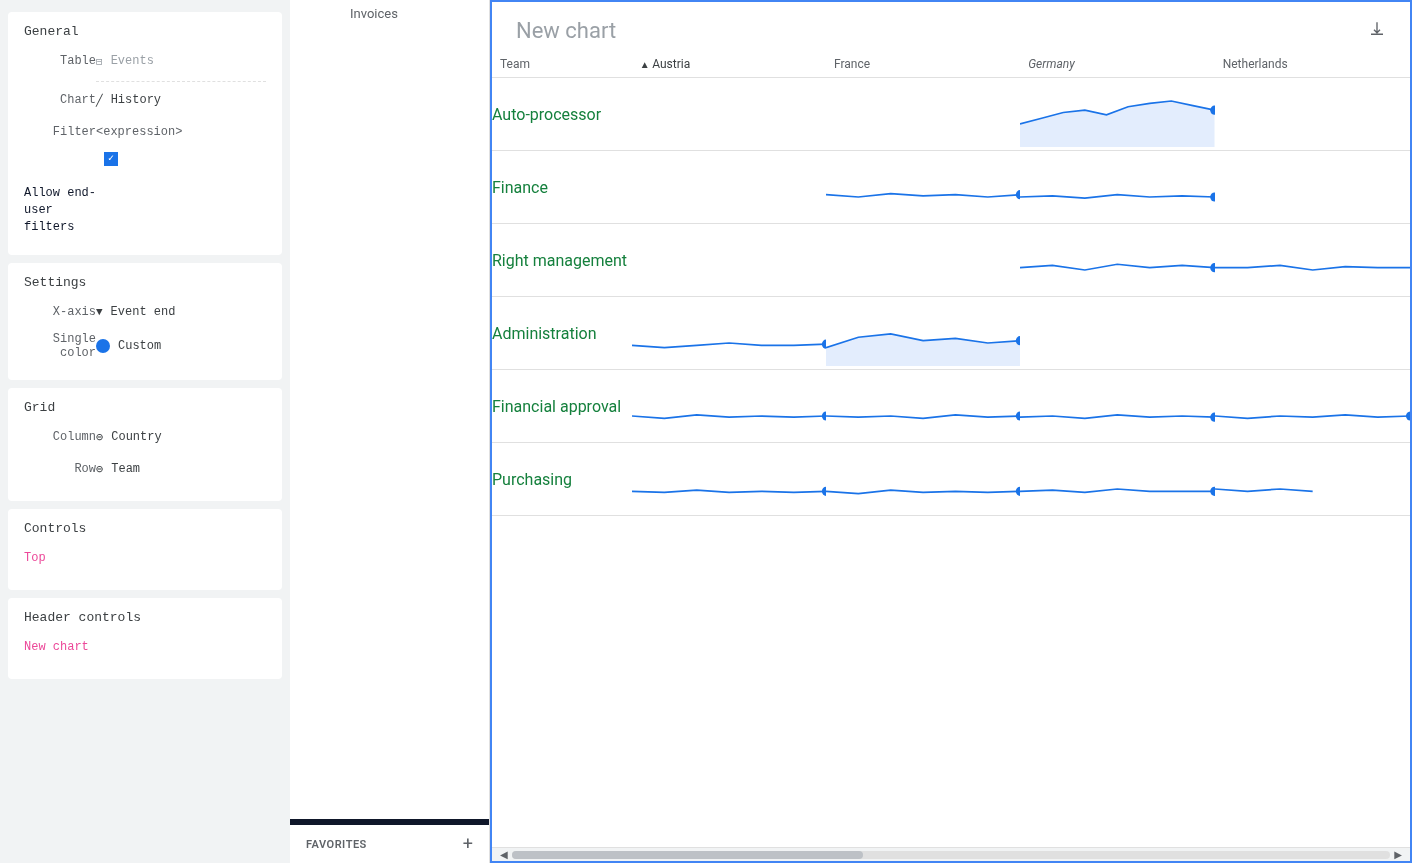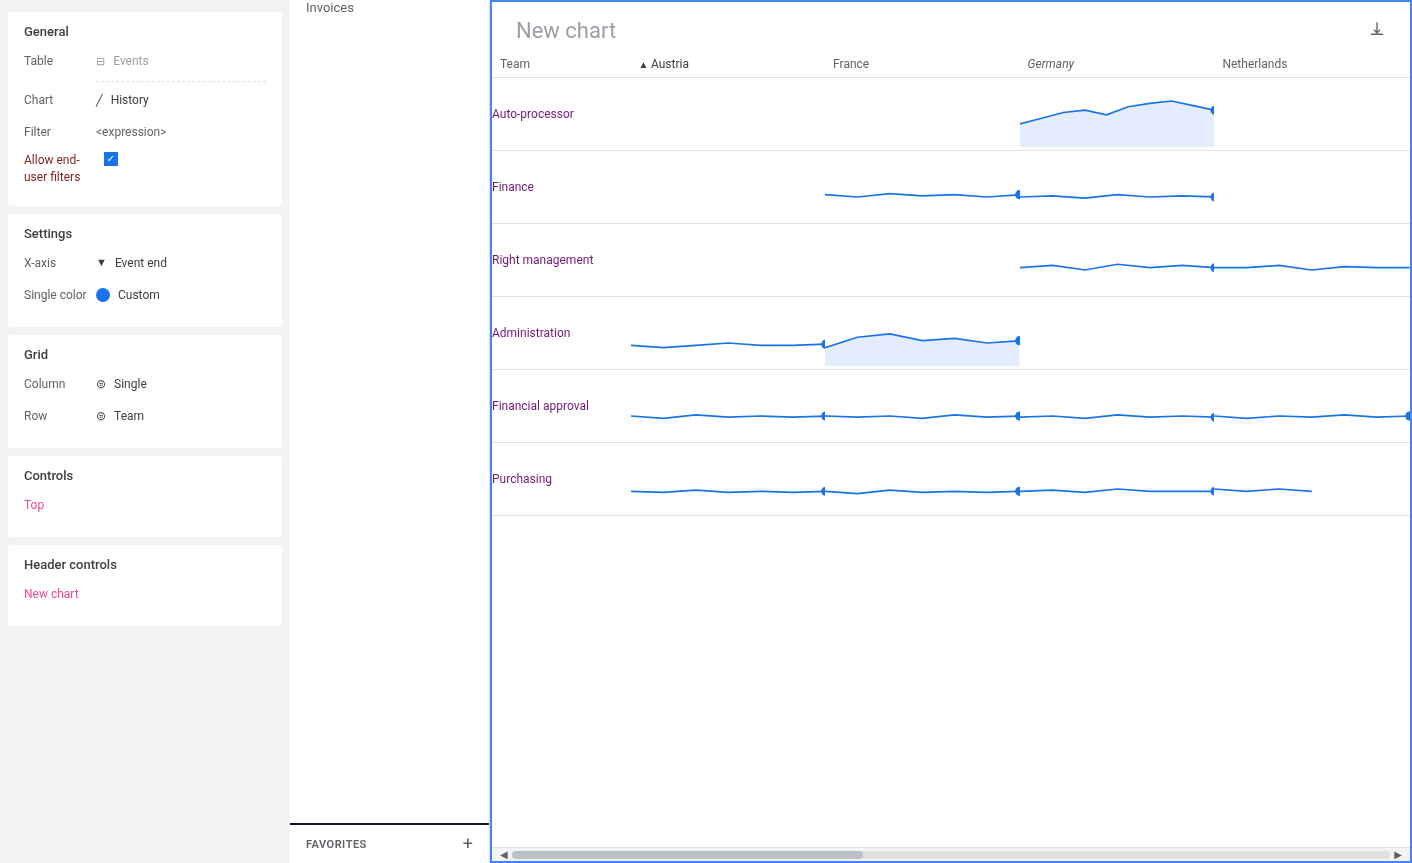--- a/index.html
+++ b/index.html
@@ -21,34 +21,36 @@
       flex-direction: column;
       overflow-y: auto;
       padding: 8px 0;
     }
 
     .section-card {
       background: #fff;
       margin: 4px 8px;
       border-radius: 4px;
       padding: 12px 16px;
+      font-family: Liberation Mono, monospace;
     }
 
     .section-title {
       font-size: 13px;
       font-weight: 500;
       color: #3c4043;
       margin-bottom: 10px;
     }
 
     .field-row {
       display: flex;
       align-items: center;
       margin-bottom: 8px;
       min-height: 24px;
+      text-align: right;
     }
 
     .field-label {
       color: #5f6368;
       width: 72px;
       min-width: 72px;
       font-size: 12px;
     }
 
     .field-value {
@@ -83,25 +85,26 @@
       line-height: 1;
     }
 
     .allow-row {
       display: flex;
       align-items: flex-start;
       margin-bottom: 8px;
       gap: 8px;
     }
     .allow-label {
-      color: #7f1d1d;
+      color: #0f172a;
       width: 72px;
       min-width: 72px;
       font-size: 12px;
       line-height: 1.4;
+      margin-top: 33px;
     }
 
     .color-dot {
       width: 14px;
       height: 14px;
       border-radius: 50%;
       background: #1a73e8;
       display: inline-block;
       margin-right: 4px;
     }
@@ -120,31 +123,32 @@
       background: #fff;
       border-right: 1px solid #e0e0e0;
       display: flex;
       flex-direction: column;
       overflow: hidden;
     }
 
     .middle-content {
       flex: 1;
       overflow-y: auto;
-      padding: 0 16px;
+      padding: 6px 16px;
+      margin-left: 44px;
     }
 
     .middle-title {
       font-size: 13px;
       color: #5f6368;
       margin-bottom: 8px;
     }
 
     .favorites-footer {
-      border-top: 2px solid #0f172a;
+      border-top: 6px solid #0f172a;
       padding: 10px 16px;
       display: flex;
       align-items: center;
       justify-content: space-between;
       background: #fff;
     }
 
     .favorites-label {
       font-size: 11px;
       font-weight: 600;
@@ -225,22 +229,22 @@
     }
 
     .chart-table tbody td {
       padding: 0;
       border-bottom: 1px solid #e0e0e0;
       vertical-align: middle;
     }
 
     .row-label {
       padding: 8px 8px;
-      font-size: 12px;
-      color: #701a75;
+      font-size: 16px;
+      color: #15803d;
       white-space: nowrap;
       vertical-align: middle;
     }
 
     .cell-chart {
       width: 200px;
       height: 70px;
       position: relative;
       padding: 4px;
     }
@@ -355,21 +359,21 @@
     </div>
   </div>
 
   <div class="section-card">
     <div class="section-title">Grid</div>
 
     <div class="field-row">
       <span class="field-label">Column</span>
       <span class="field-value">
         <span style="font-size:12px;margin-right:4px;">⊜</span>
-        <span>Single</span>
+        <span>Country</span>
       </span>
     </div>
 
     <div class="field-row">
       <span class="field-label">Row</span>
       <span class="field-value">
         <span style="font-size:12px;margin-right:4px;">⊜</span>
         <span>Team</span>
       </span>
     </div>

